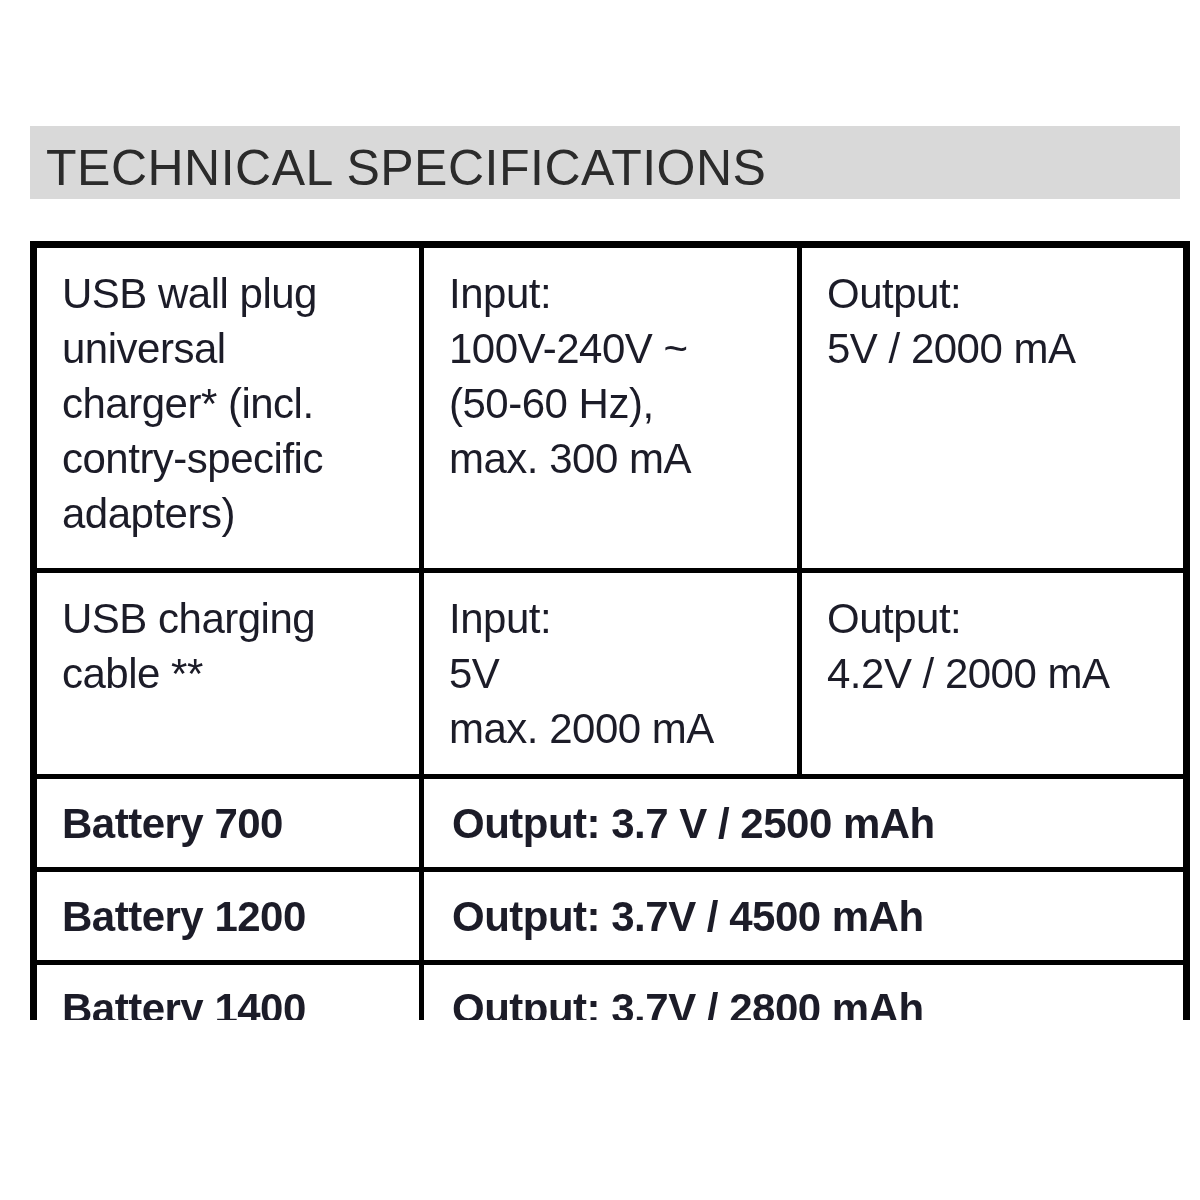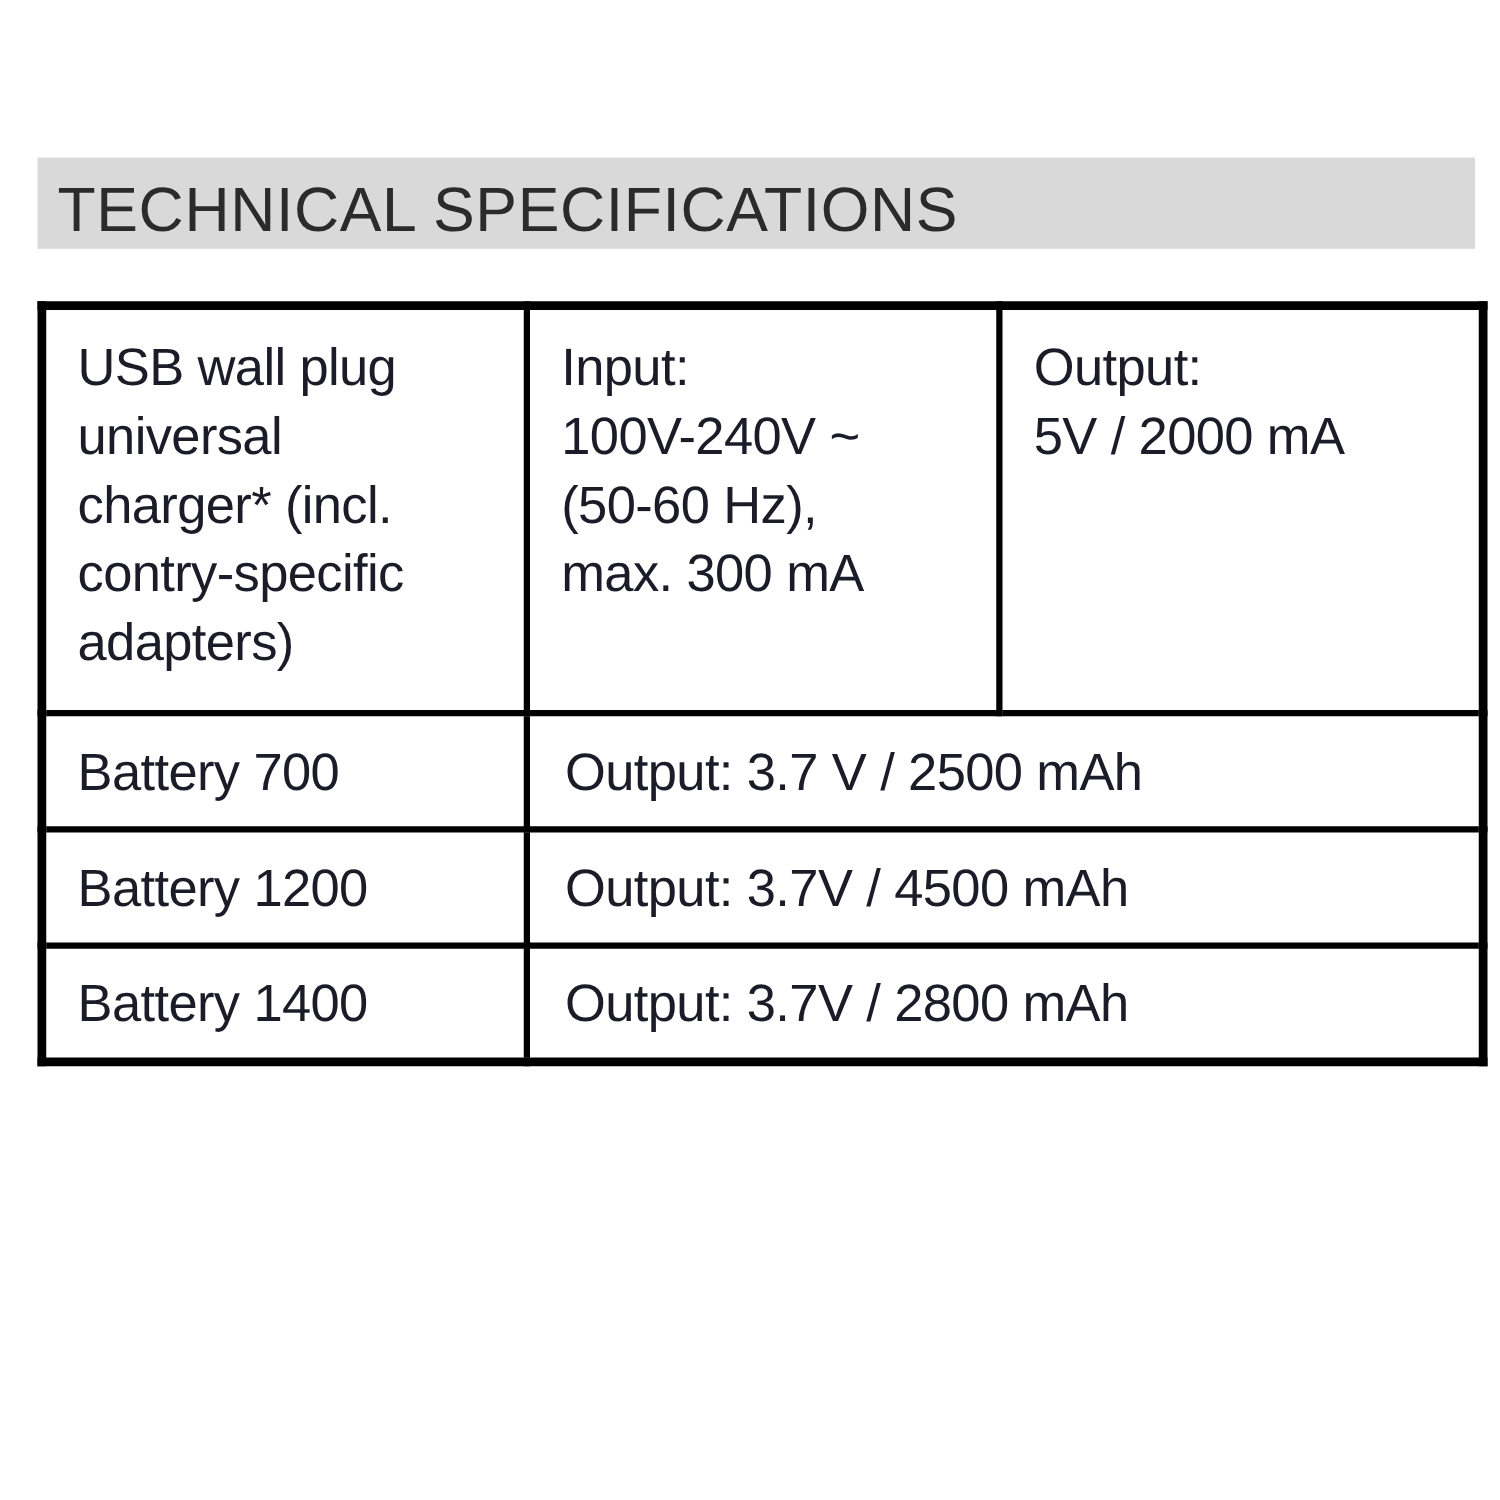--- a/index.html
+++ b/index.html
@@ -56,20 +56,21 @@
   col.c1 { width: 388px; }
   col.c2 { width: 378px; }
   col.c3 { width: 387px; }
   tr.row-charger { height: 326px; }
   tr.row-cable   { height: 198px; }
   tr.row-battery { height: 93px; }
   tr.row-battery td {
     vertical-align: middle;
     padding-top: 0;
     padding-bottom: 0;
+    font-weight: bold;
   }
   tr.row-battery td.merged { padding-left: 28px; }
 </style>
 </head>
 <body>
 
 <div class="canvas">
 
   <div class="title-bar">
     <span class="title">TECHNICAL SPECIFICATIONS</span>
@@ -89,20 +90,29 @@
 contry-specific
 adapters)</td>
         <td>Input:
 100V-240V ~
 (50-60 Hz),
 max. 300 mA</td>
         <td>Output:
 5V / 2000 mA</td>
       </tr>
 
+      <tr class="row-cable">
+        <td>USB charging
+cable **</td>
+        <td>Input:
+5V
+max. 2000 mA</td>
+        <td>Output:
+4.2V / 2000 mA</td>
+      </tr>
 
       <tr class="row-battery">
         <td>Battery 700</td>
         <td class="merged" colspan="2">Output: 3.7 V / 2500 mAh</td>
       </tr>
 
       <tr class="row-battery">
         <td>Battery 1200</td>
         <td class="merged" colspan="2">Output: 3.7V / 4500 mAh</td>
       </tr>

